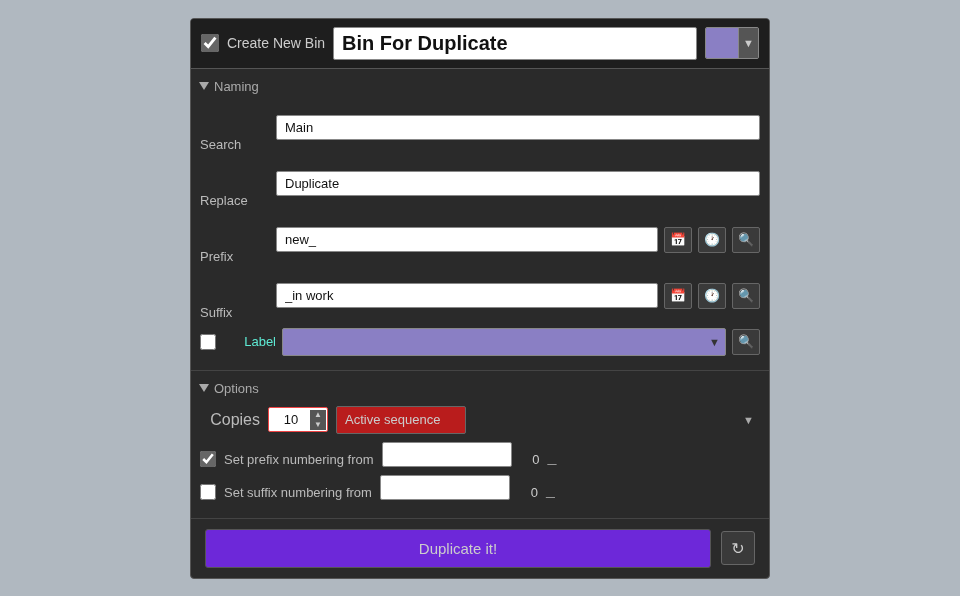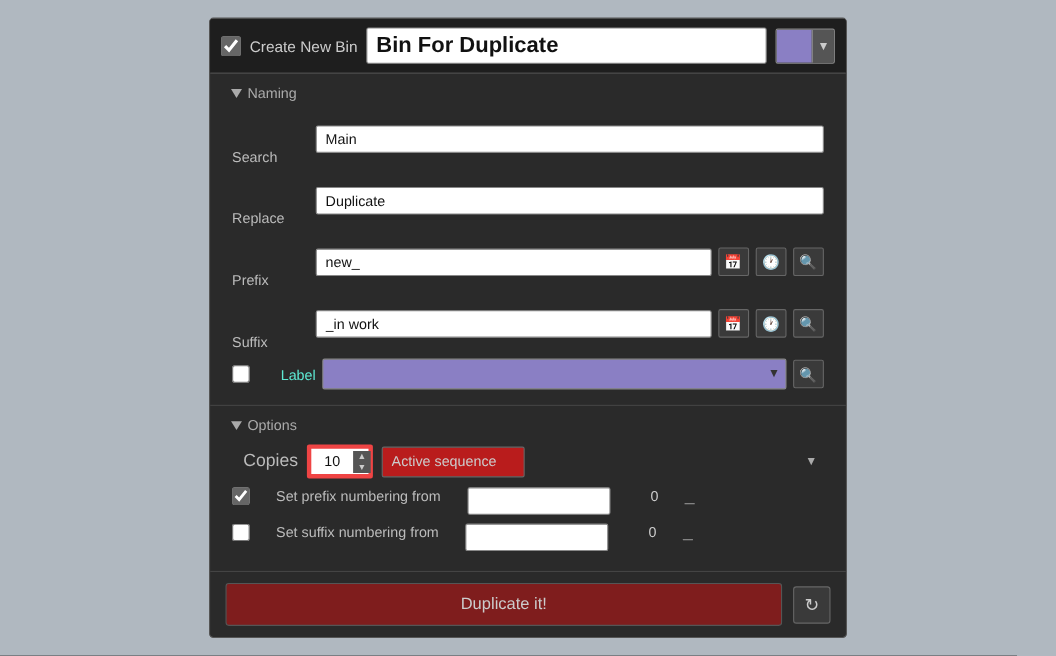--- a/index.html
+++ b/index.html
@@ -81,21 +81,21 @@
       padding: 0 4px;
       height: 30px;
       display: flex;
       align-items: center;
       font-size: 11px;
       border-left: 1px solid #888;
     }
 
     
     .section {
-      padding: 10px 20px;
+      padding: 10px 9px;
       border-bottom: 1px solid #444;
     }
 
     .section-header {
       display: flex;
       align-items: center;
       gap: 6px;
       margin-bottom: 10px;
       color: #aaa;
       font-size: 13px;
@@ -226,21 +226,21 @@
     }
 
     .spin-wrap {
       position: relative;
       display: flex;
       align-items: center;
     }
 
     .spin-input {
       background: #fff;
-      border: 4px solid #ef4444;
+      border: 1px solid #ef4444;
       color: #111;
       font-size: 13px;
       padding: 4px 22px 4px 8px;
       border-radius: 2px;
       outline: none;
       width: 60px;
       text-align: center;
     }
 
     .spin-arrows {
@@ -293,22 +293,22 @@
       top: 50%;
       transform: translateY(-50%);
       color: #aaa;
       font-size: 11px;
       pointer-events: none;
     }
 
     
     .check-row {
       display: flex;
-      align-items: flex-start;
-      gap: 24px;
+      align-items: flex-end;
+      gap: 8px;
       margin-bottom: 8px;
     }
 
     .check-row input[type="checkbox"] {
       width: 16px;
       height: 16px;
       accent-color: #666;
       cursor: pointer;
       flex-shrink: 0;
     }
@@ -347,21 +347,21 @@
     
     .footer {
       display: flex;
       align-items: center;
       padding: 10px 14px;
       gap: 10px;
     }
 
     .duplicate-btn {
       flex: 1;
-      background: #7f1d1d;
+      background: #6d28d9;
       border: 1px solid #555;
       color: #ccc;
       font-size: 15px;
       padding: 10px;
       border-radius: 3px;
       cursor: pointer;
       text-align: center;
     }
 
     .refresh-btn {

